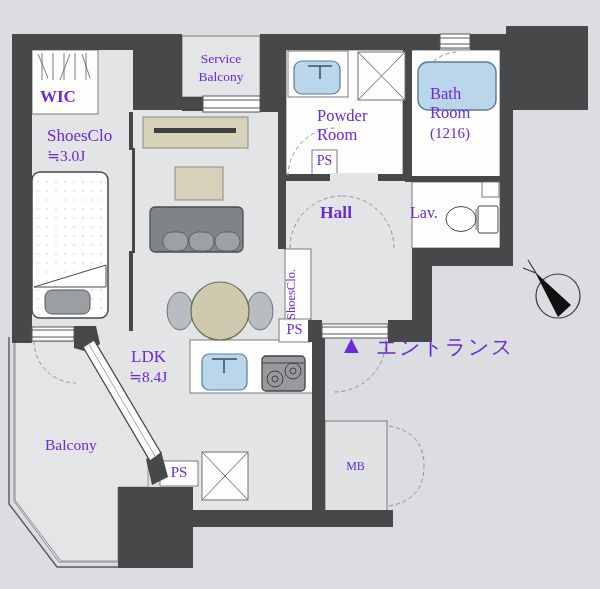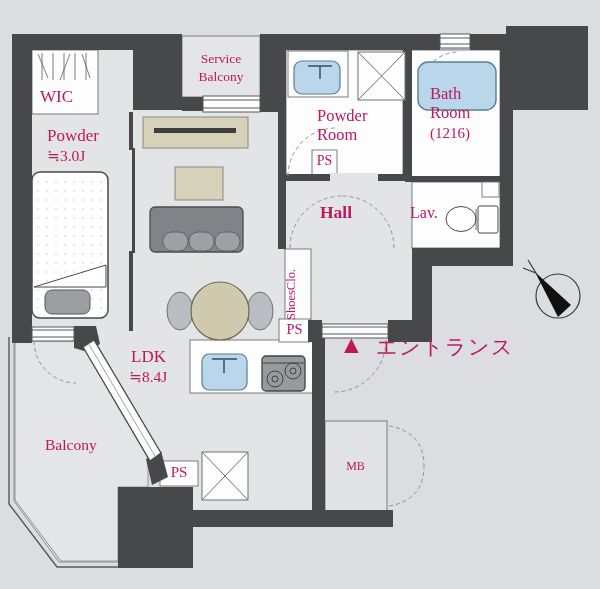--- a/index.html
+++ b/index.html
@@ -1,19 +1,19 @@
 <!DOCTYPE html>
 <html><head>
 <meta charset="utf-8">
 <style>
   html,body{margin:0;padding:0;background:#dbdde0;}
   #plan{position:relative;width:600px;height:589px;background:#dbdde0;overflow:hidden;
         font-family:"Liberation Serif","DejaVu Serif",serif;color:#1b1b1b;}
   #plan svg{position:absolute;left:0;top:0;}
-  .lbl{position:absolute;line-height:1.18;white-space:pre-line;z-index:3;color:#be185d;}
+  .lbl{position:absolute;line-height:1.18;white-space:pre-line;z-index:3;color:#6d28d9;}
   .center{text-align:center;}
   .vert{writing-mode:vertical-rl;transform:rotate(180deg);}
 </style>
 </head>
 <body>
 
 <div id="plan">
 
 <svg width="600" height="589" viewBox="0 0 600 589">
   <defs>
@@ -207,25 +207,25 @@
         <line x1="248" y1="452" x2="202" y2="500"></line>
   </g>
 
   <g>
     <circle cx="558" cy="296" r="22" fill="none" stroke="#3a3a3a" stroke-width="1.2"></circle>
     <polygon points="535,272 571,305 558,317" fill="#111111"></polygon>
     <polyline points="528,260 536,273 523,268" fill="none" stroke="#3a3a3a" stroke-width="1.2"></polyline>
   </g>
 </svg>
 
-  <div class="lbl" style="left:40px;top:87px;font-size:17px;">WIC</div>
+  <div class="lbl" style="left:40px;top:87px;font-size:17px;font-weight:bold;">WIC</div>
 
   <div class="lbl center" style="left:182px;top:50px;width:78px;font-size:13.5px;line-height:1.3;">Service Balcony</div>
 
-  <div class="lbl" style="left:47px;top:126px;font-size:17px;">Powder</div>
+  <div class="lbl" style="left:47px;top:126px;font-size:17px;">ShoesClo</div>
   <div class="lbl" style="left:47px;top:147px;font-size:15.5px;">≒3.0J</div>
 
   <div class="lbl" style="left:430px;top:84px;width:68px;font-size:16.5px;">Bath Room</div>
 
   <div class="lbl" style="left:317px;top:106px;width:66px;font-size:16.5px;">Powder Room</div>
   <div class="lbl" style="left:430px;top:125px;font-size:15px;">(1216)</div>
 
   <div class="lbl" style="left:320px;top:202px;font-size:17.5px;font-weight:bold;">Hall</div>
 
   <div class="lbl" style="left:410px;top:204px;font-size:16px;">Lav.</div>

